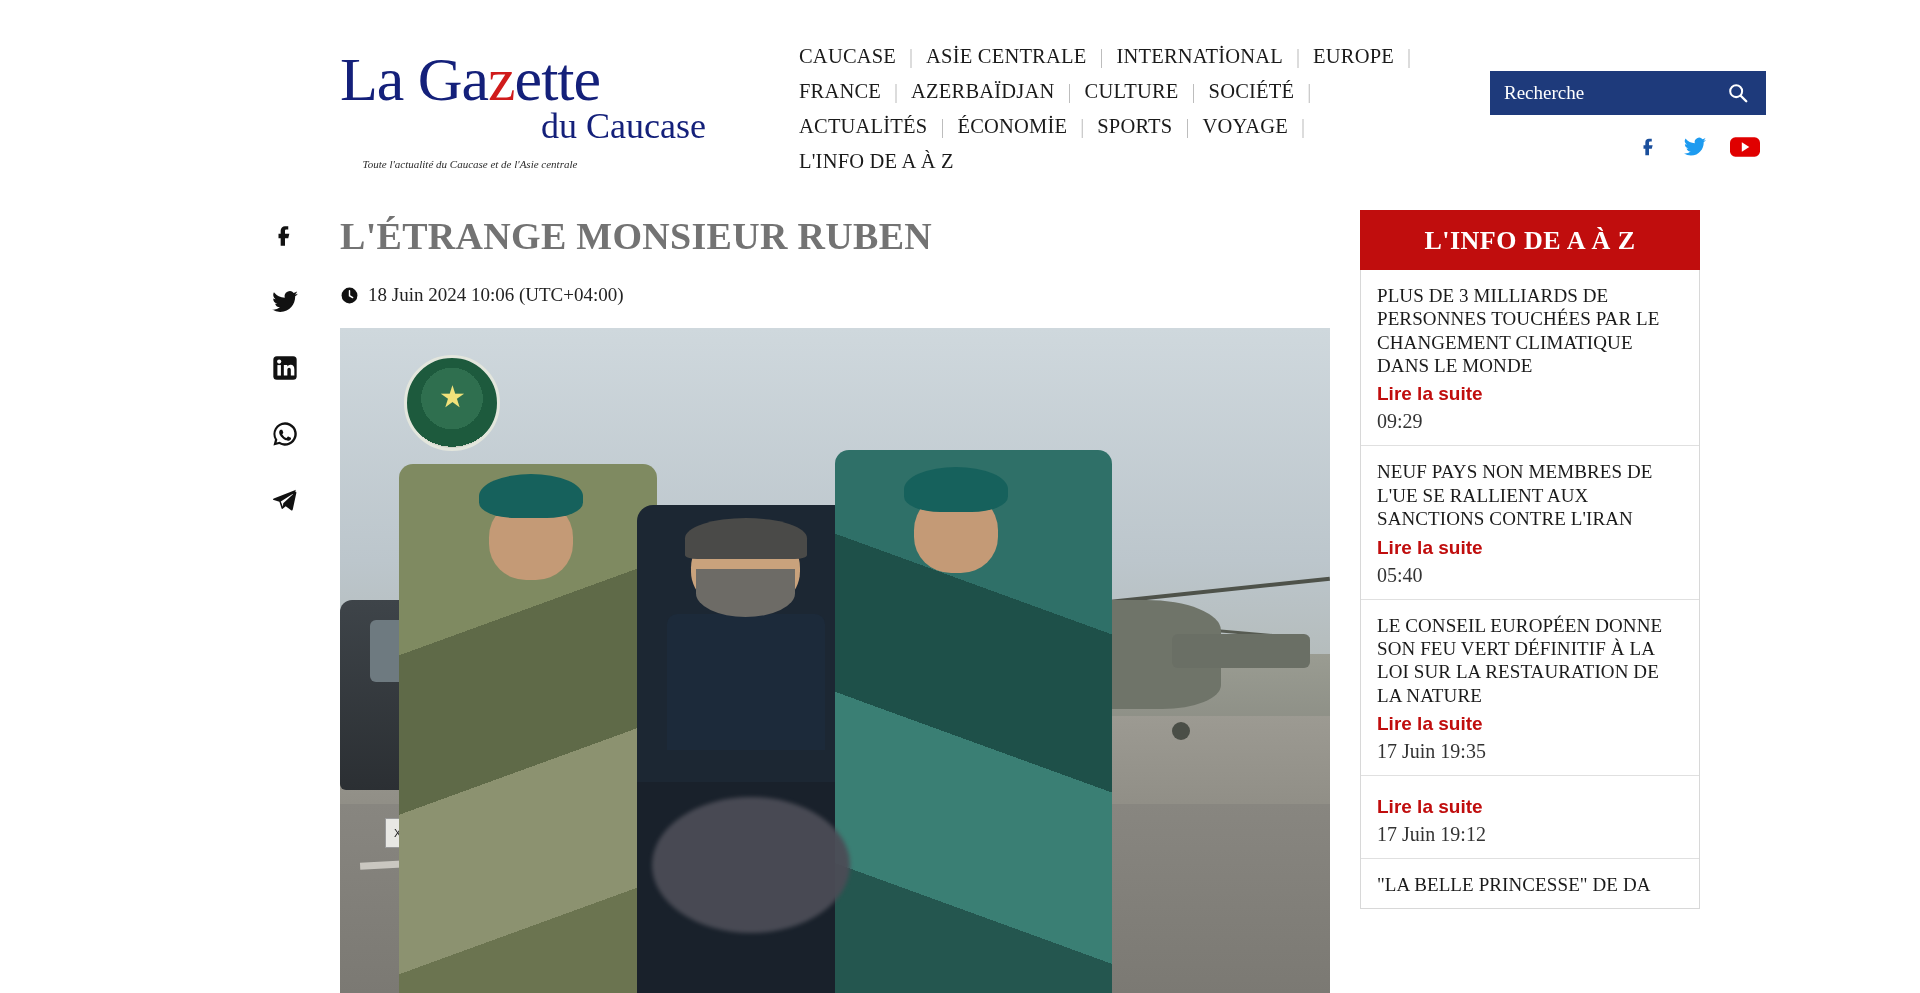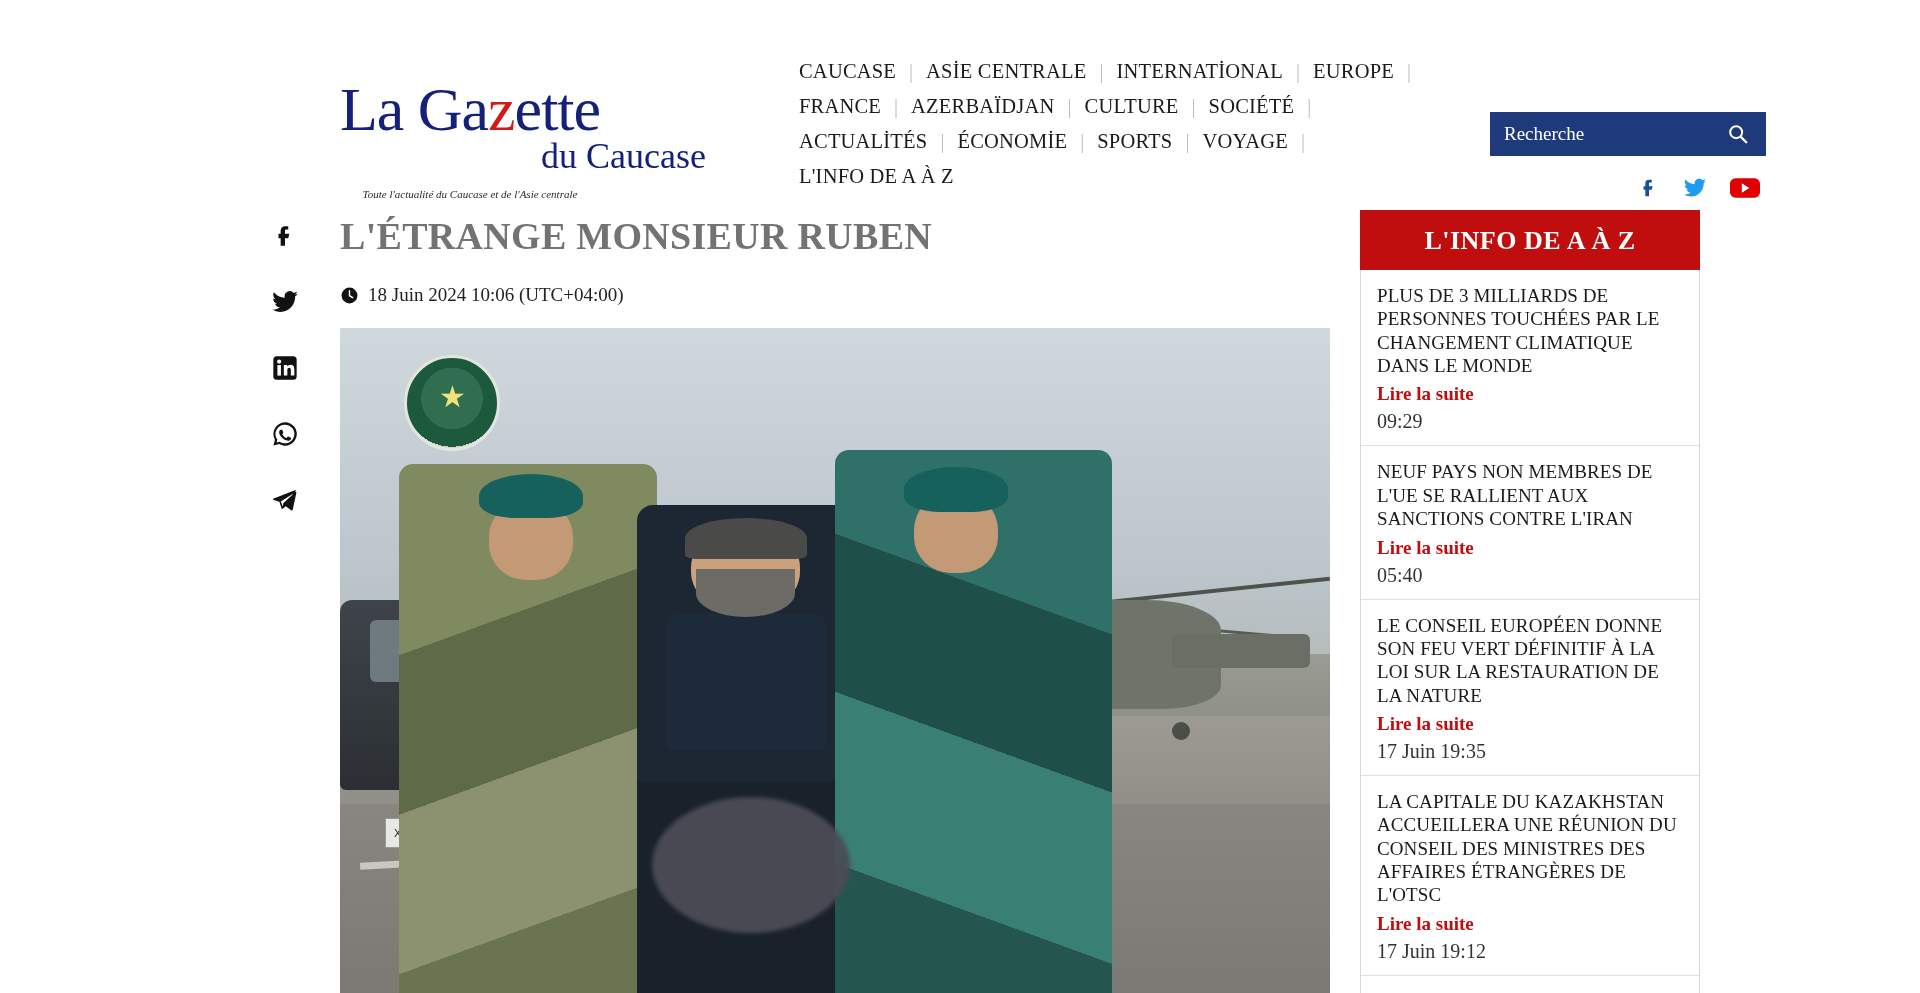--- a/index.html
+++ b/index.html
@@ -16,21 +16,21 @@
   .page {
     position: relative;
     width: 1920px;
     height: 993px;
     background: #fff;
   }
 
   
   .header {
     display: flex;
-    align-items: flex-end;
+    align-items: center;
     padding: 10px 0 0 0;
     height: 200px;
   }
 
   .logo-block {
     width: 480px;
     margin-left: 230px;
     margin-top: 8px;
     text-align: center;
     flex-shrink: 0;
@@ -214,21 +214,21 @@
   .sb-title {
     font-family: "Liberation Serif", serif;
     font-size: 19px;
     line-height: 1.23;
     color: #1a1a1a;
     text-transform: uppercase;
     letter-spacing: 0.1px;
   }
   .sb-more {
     color: #c00d0d;
-    font-family: Liberation Serif, serif;
+    font-family: Liberation Sans, sans-serif;
     font-weight: 700;
     font-size: 19px;
     margin-top: 6px;
     cursor: pointer;
   }
   .sb-time {
     font-family: "Liberation Serif", serif;
     font-size: 20px;
     color: #333;
     margin-top: 5px;
@@ -542,21 +542,20 @@
           <div class="sb-time">05:40</div>
         </div>
 
         <div class="sb-item">
           <div class="sb-title">LE CONSEIL EUROPÉEN DONNE SON FEU VERT DÉFINITIF À LA LOI SUR LA RESTAURATION DE LA NATURE</div>
           <div class="sb-more">Lire la suite</div>
           <div class="sb-time">17 Juin 19:35</div>
         </div>
 
         <div class="sb-item">
-          <div class="sb-title">LA CAPITALE DU KAZAKHSTAN ACCUEILLERA UNE RÉUNION DU CONSEIL DES MINISTRES DES AFFAIRES ÉTRANGÈRES DE L'OTSC</div>
           <div class="sb-more">Lire la suite</div>
           <div class="sb-time">17 Juin 19:12</div>
         </div>
 
         <div class="sb-item">
           <div class="sb-title">"LA BELLE PRINCESSE" DE DA</div>
         </div>
 
       </div>
     </aside>

